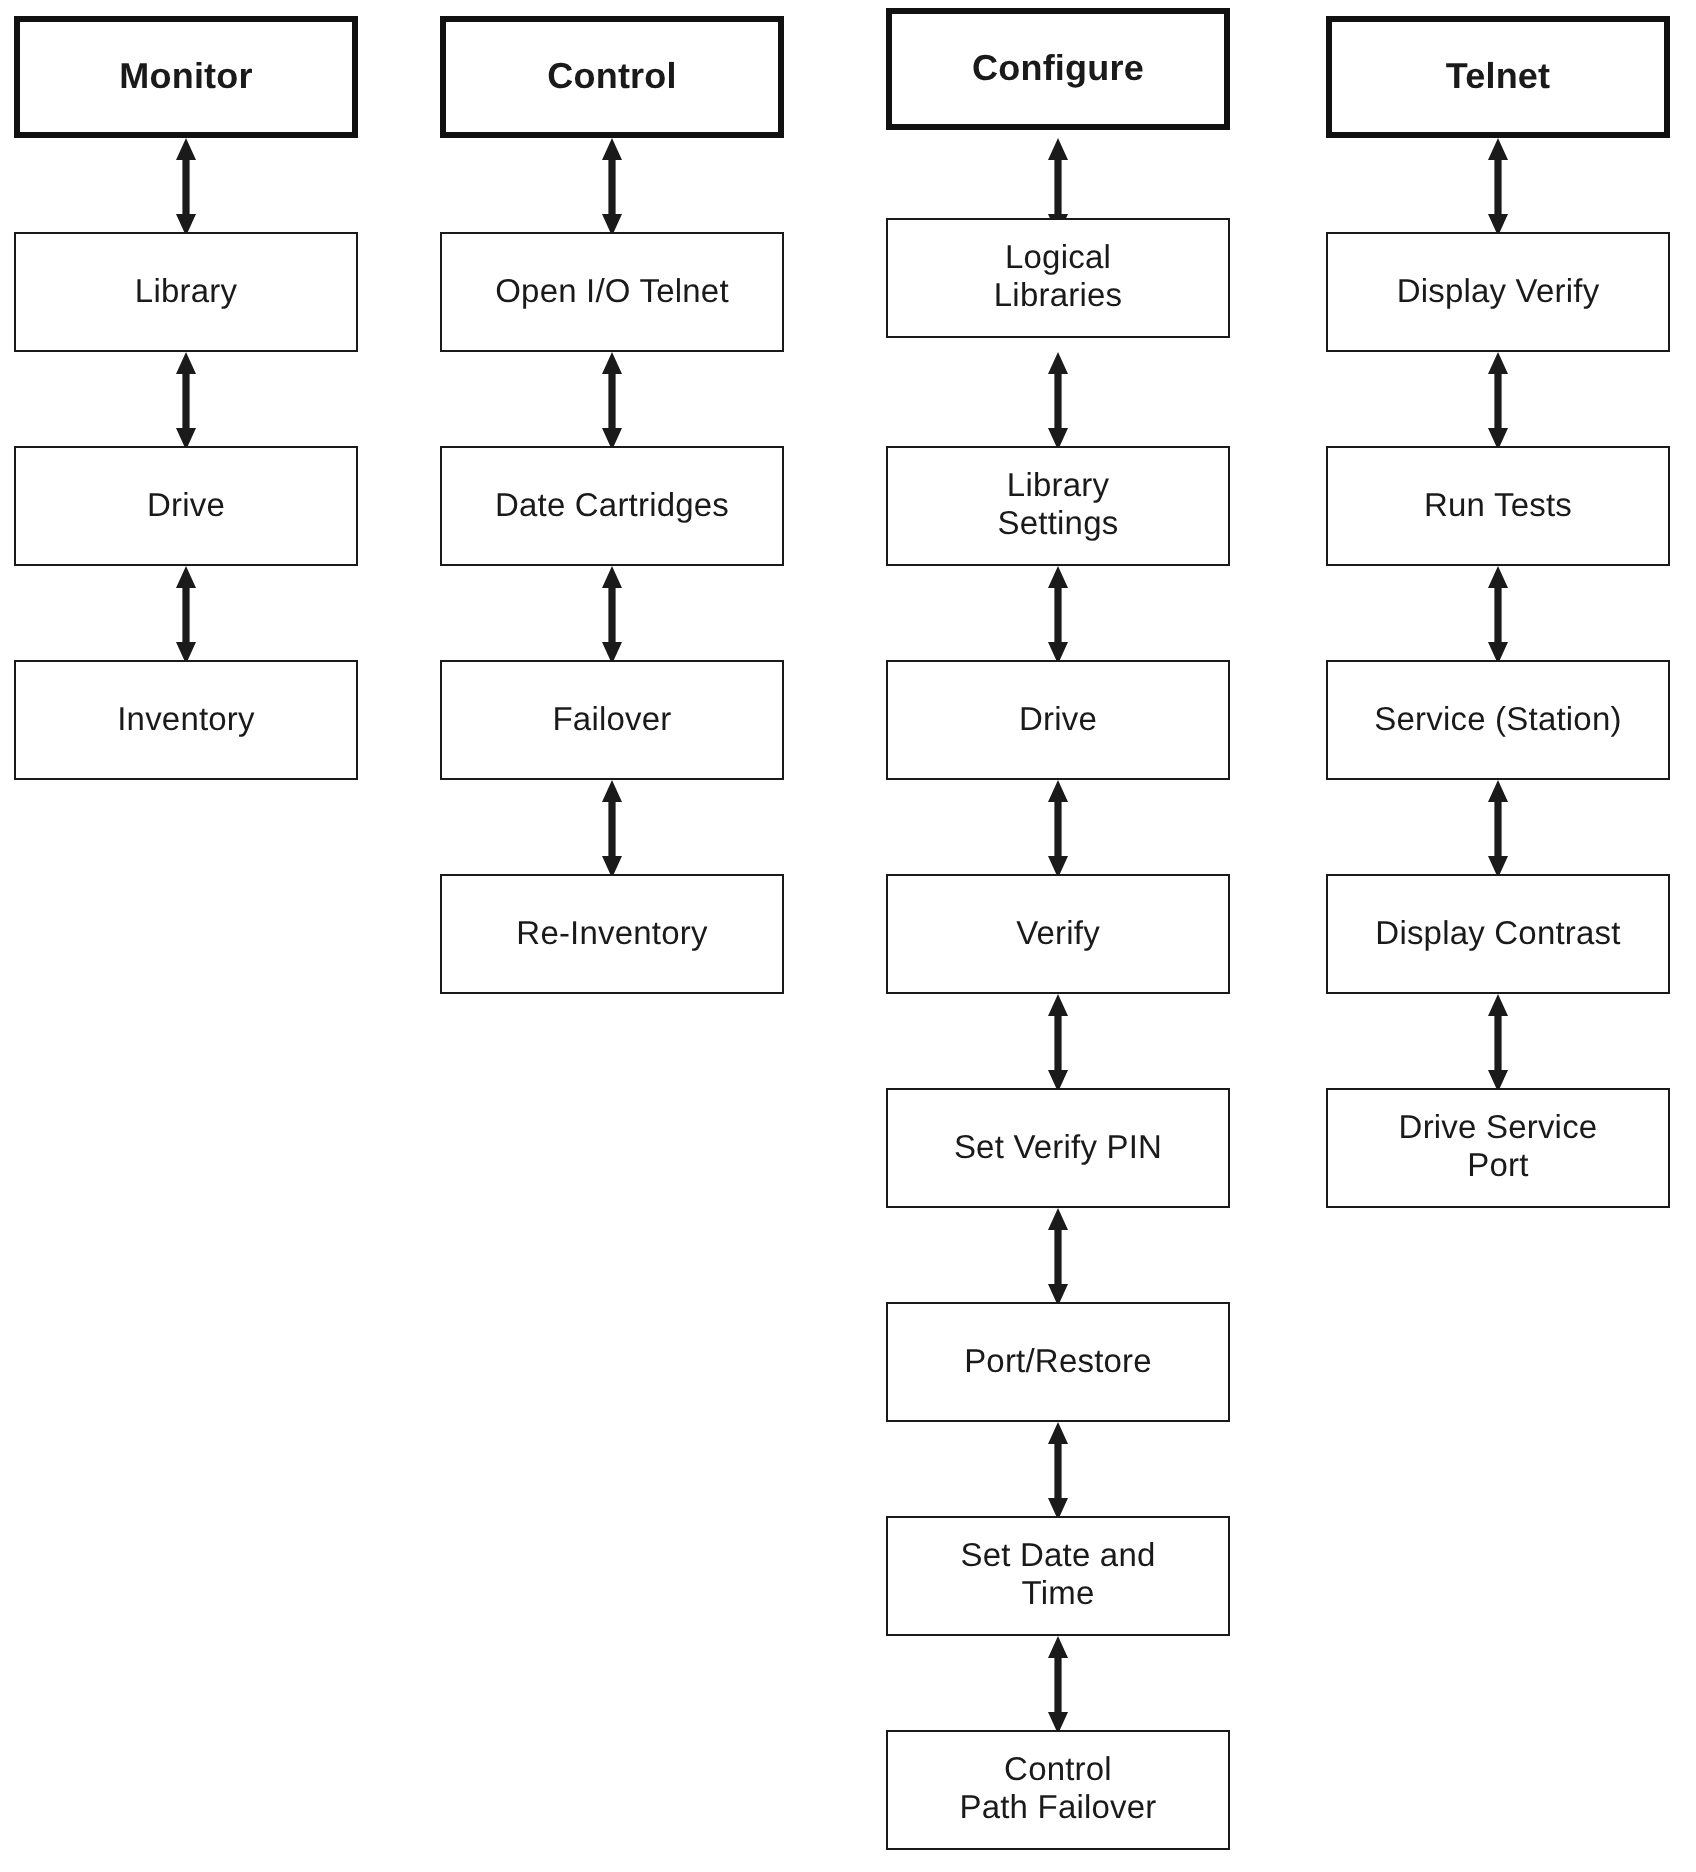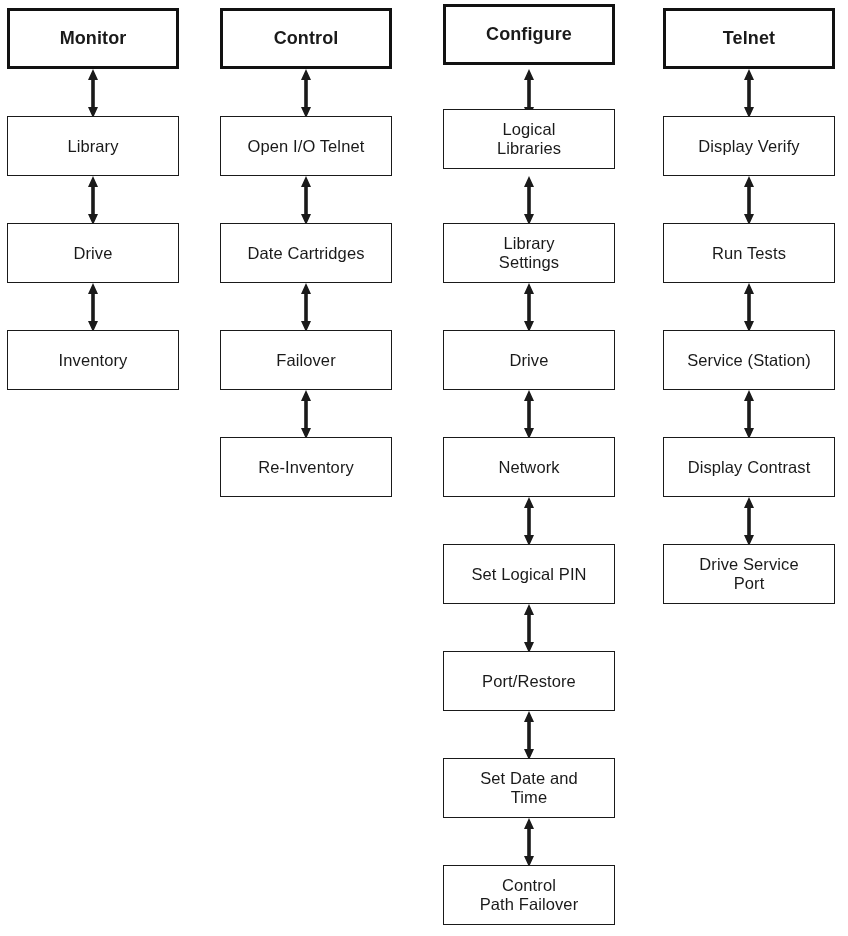--- a/index.html
+++ b/index.html
@@ -174,29 +174,29 @@
     </div>
     <div class="node" style="top:330px">
       <span class="node-label">Drive</span>
     </div>
     <div class="connector" style="top:390px">
       <svg viewBox="0 0 12 49">
           <path d="M6 0 L11 11 L7.8 11 L7.8 38 L11 38 L6 49 L1 38 L4.2 38 L4.2 11 L1 11 Z" fill="#1a1a1a"></path>
         </svg>
     </div>
     <div class="node" style="top:437px">
-      <span class="node-label">Network</span>
+      <span class="node-label">Verify</span>
     </div>
     <div class="connector" style="top:497px">
       <svg viewBox="0 0 12 49">
           <path d="M6 0 L11 11 L7.8 11 L7.8 38 L11 38 L6 49 L1 38 L4.2 38 L4.2 11 L1 11 Z" fill="#1a1a1a"></path>
         </svg>
     </div>
     <div class="node" style="top:544px">
-      <span class="node-label">Set Logical PIN</span>
+      <span class="node-label">Set Verify PIN</span>
     </div>
     <div class="connector" style="top:604px">
       <svg viewBox="0 0 12 49">
           <path d="M6 0 L11 11 L7.8 11 L7.8 38 L11 38 L6 49 L1 38 L4.2 38 L4.2 11 L1 11 Z" fill="#1a1a1a"></path>
         </svg>
     </div>
     <div class="node" style="top:651px">
       <span class="node-label">Port/Restore</span>
     </div>
     <div class="connector" style="top:711px">

